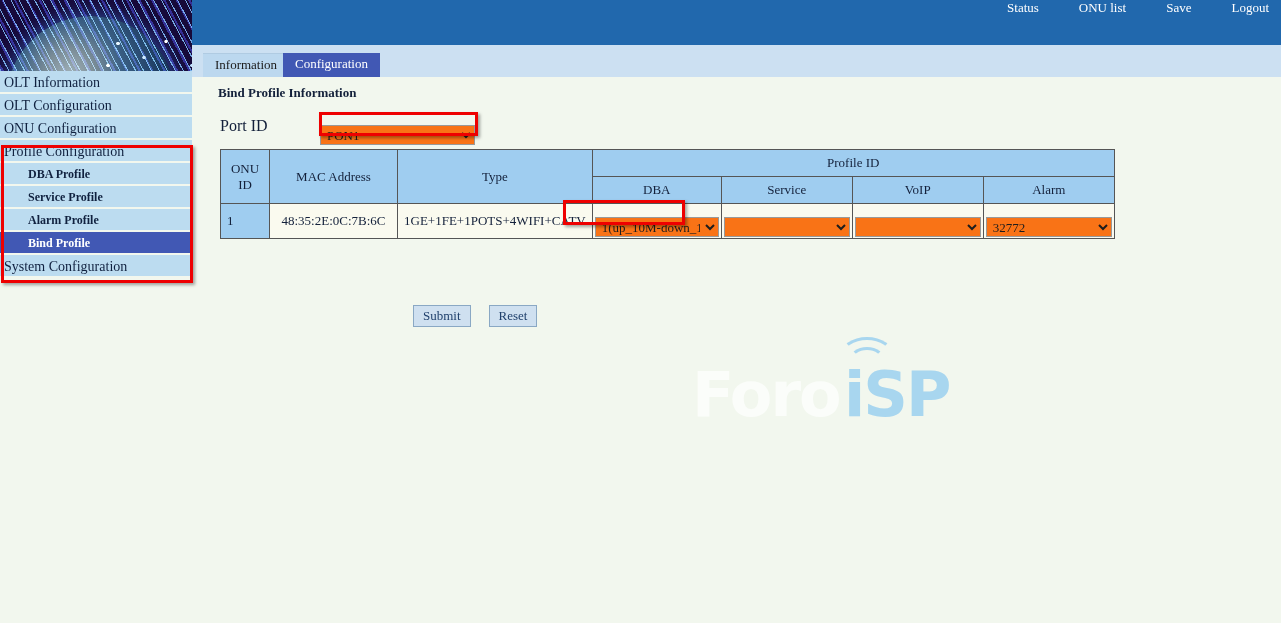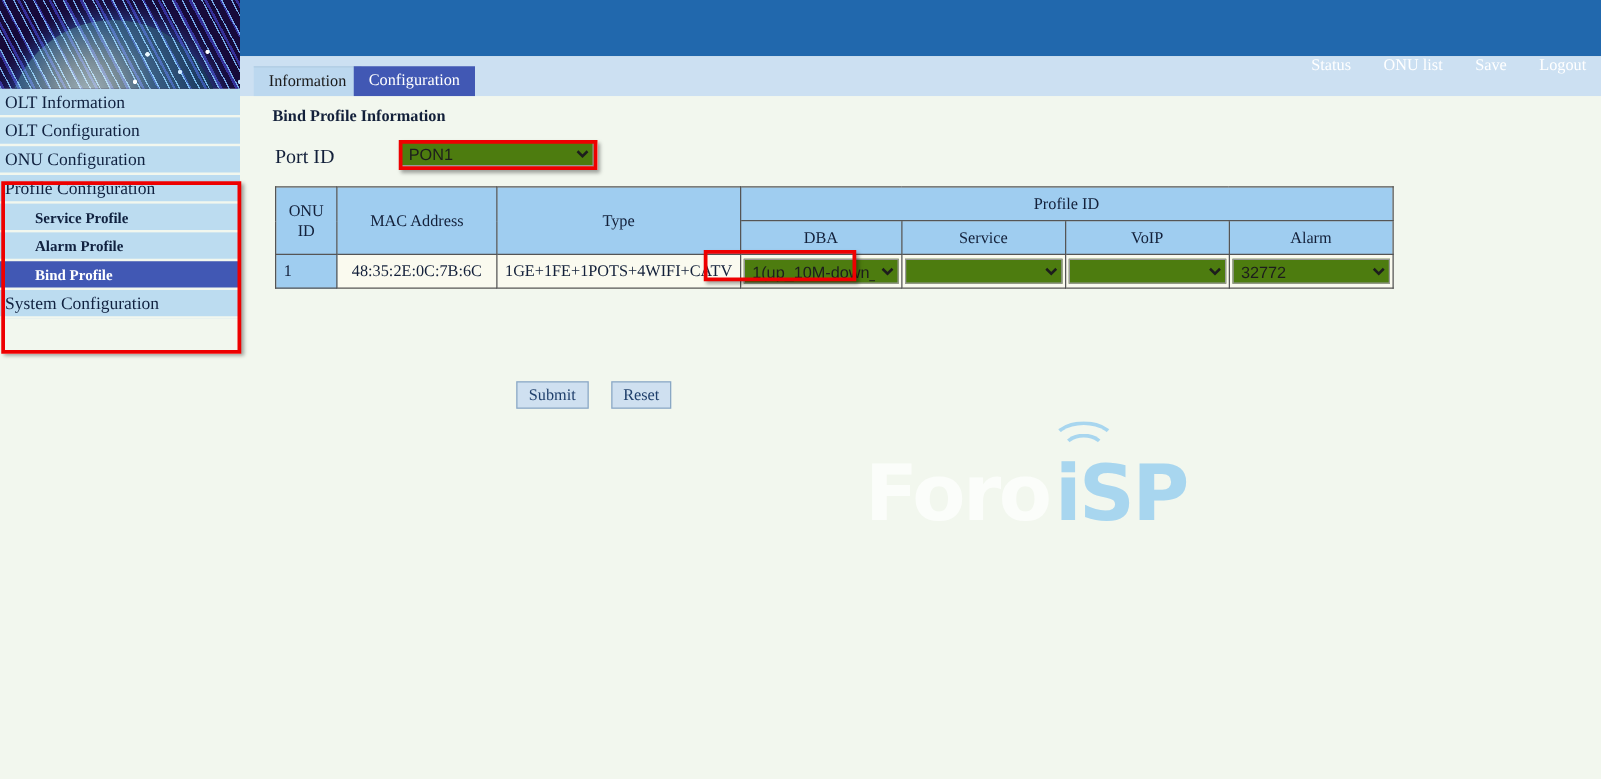--- a/index.html
+++ b/index.html
@@ -73,22 +73,22 @@
     background-position:
       22px 8px, 48px 22px, 70px 6px, 96px 30px, 118px 12px, 142px 26px,
       160px 4px, 36px 44px, 84px 50px, 128px 52px, 172px 40px, 12px 30px;
   }
 
   #top-nav {
     position: absolute;
     right: 12px; top: 0;
     height: 60px;
     display: flex;
-    align-items: flex-end;
-    gap: 26px;
+    align-items: flex-start;
+    gap: 40px;
     z-index: 6;
   }
   #top-nav a {
     color: #ffffff;
     font-size: 13px;
     text-decoration: none;
     font-family: "Liberation Serif", serif;
   }
 
   
@@ -191,27 +191,28 @@
     font-weight: bold;
     font-size: 13px;
     font-family: "Liberation Serif", serif;
   }
   #portid-label {
     position: absolute;
     left: 28px; top: 40px;
     font-size: 16px;
   }
   select {
-    font-family: Liberation Sans, sans-serif;
+    font-family: Liberation Serif, serif;
     font-size: 13px;
     color: #1d1d1d;
-    background: #4d7c0f;
+    background: #f97316;
     border: 1px solid #999;
     box-sizing: border-box;
     padding: 0 2px;
+    margin-top: 12px;
   }
   #portid-select {
     position: absolute;
     left: 128px; top: 36px;
     width: 155px;
     height: 20px;
   }
 
   
   #bind-table {
@@ -328,20 +329,21 @@
 <div id="tab-strip">
   <div class="tab" id="tab-information">Information</div>
   <div class="tab" id="tab-configuration">Configuration</div>
 </div>
 
 <div id="sidebar">
   <div class="menu-item">OLT Information</div>
   <div class="menu-item">OLT Configuration</div>
   <div class="menu-item">ONU Configuration</div>
   <div class="menu-item">Profile Configuration</div>
+  <div class="menu-item sub">DBA Profile</div>
   <div class="menu-item sub">Service Profile</div>
   <div class="menu-item sub">Alarm Profile</div>
   <div class="menu-item sub selected">Bind Profile</div>
   <div class="menu-item">System Configuration</div>
 </div>
 
 <div id="content">
 
   <div id="section-title">Bind Profile Information</div>
 

